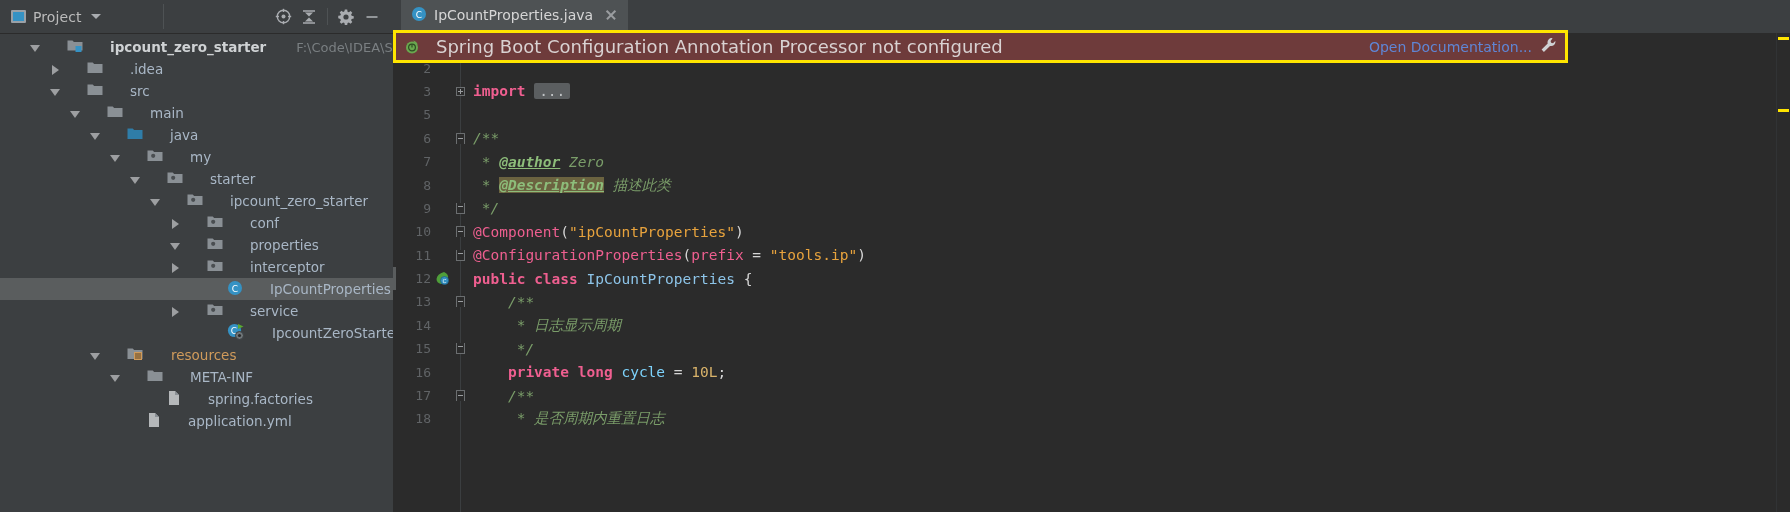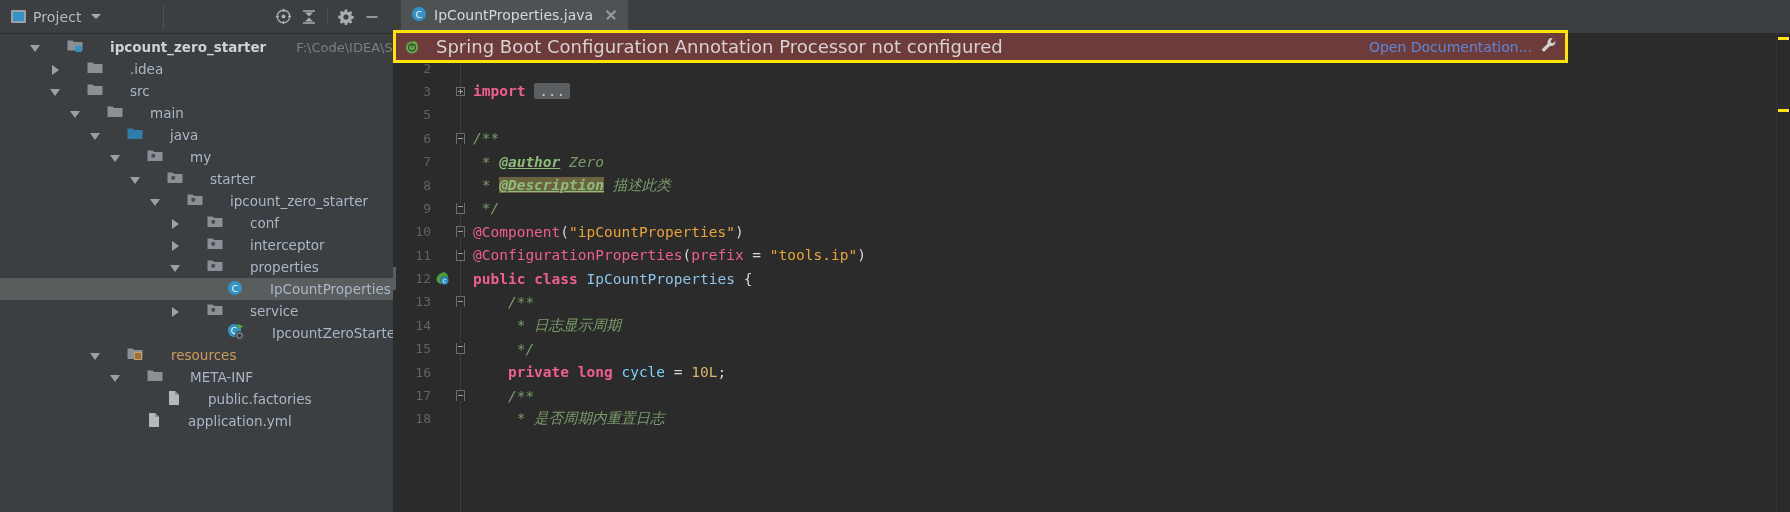--- a/index.html
+++ b/index.html
@@ -391,35 +391,35 @@
           <span style="flex: 0 0 auto; width: 148px;"></span>
           <span class="twisty collapsed"></span>
           <span class="icn"><svg width="16" height="14" viewBox="0 0 16 14">
               <path fill="#8a9095" d="M0.5 1.5h5.2l1.4 1.6H15.5v9H0.5z"></path>
               <circle cx="6.2" cy="6.8" r="2.1" fill="#4a4e51"></circle>
             </svg></span>
           <span class="lbl">conf</span>
         </div>
         <div class="row">
           <span style="flex: 0 0 auto; width: 148px;"></span>
+          <span class="twisty expanded"></span>
+          <span class="icn"><svg width="16" height="14" viewBox="0 0 16 14">
+              <path fill="#8a9095" d="M0.5 1.5h5.2l1.4 1.6H15.5v9H0.5z"></path>
+              <circle cx="6.2" cy="6.8" r="2.1" fill="#4a4e51"></circle>
+            </svg></span>
+          <span class="lbl">properties</span>
+        </div>
+        <div class="row">
+          <span style="flex: 0 0 auto; width: 148px;"></span>
           <span class="twisty collapsed"></span>
           <span class="icn"><svg width="16" height="14" viewBox="0 0 16 14">
               <path fill="#8a9095" d="M0.5 1.5h5.2l1.4 1.6H15.5v9H0.5z"></path>
               <circle cx="6.2" cy="6.8" r="2.1" fill="#4a4e51"></circle>
             </svg></span>
           <span class="lbl">interceptor</span>
-        </div>
-        <div class="row">
-          <span style="flex: 0 0 auto; width: 148px;"></span>
-          <span class="twisty expanded"></span>
-          <span class="icn"><svg width="16" height="14" viewBox="0 0 16 14">
-              <path fill="#8a9095" d="M0.5 1.5h5.2l1.4 1.6H15.5v9H0.5z"></path>
-              <circle cx="6.2" cy="6.8" r="2.1" fill="#4a4e51"></circle>
-            </svg></span>
-          <span class="lbl">properties</span>
         </div>
         <div class="row selected">
           <span style="flex: 0 0 auto; width: 168px;"></span>
           <span class="twisty"></span>
           <span class="icn"><svg width="16" height="16" viewBox="0 0 16 16">
               <circle cx="8" cy="8" r="7" fill="#3592c4"></circle>
               <text x="8" y="11.6" font-family="DejaVu Sans, sans-serif" font-size="9" fill="#ffffff" text-anchor="middle">C</text>
             </svg></span>
           <span class="lbl">IpCountProperties</span>
         </div>
@@ -466,21 +466,21 @@
             </svg></span>
           <span class="lbl">META-INF</span>
         </div>
         <div class="row">
           <span style="flex: 0 0 auto; width: 108px;"></span>
           <span class="twisty"></span>
           <span class="icn"><svg width="14" height="16" viewBox="0 0 14 16">
               <path fill="#b5b8ba" d="M2 1h6l4 4v10H2z"></path>
               <path fill="#8a9095" d="M8 1l4 4H8z"></path>
             </svg></span>
-          <span class="lbl">public.factories</span>
+          <span class="lbl">spring.factories</span>
         </div>
         <div class="row">
           <span style="flex: 0 0 auto; width: 88px;"></span>
           <span class="twisty"></span>
           <span class="icn"><svg width="14" height="16" viewBox="0 0 14 16">
               <path fill="#b5b8ba" d="M2 1h6l4 4v10H2z"></path>
               <path fill="#8a9095" d="M8 1l4 4H8z"></path>
             </svg></span>
           <span class="lbl">application.yml</span>
         </div>

